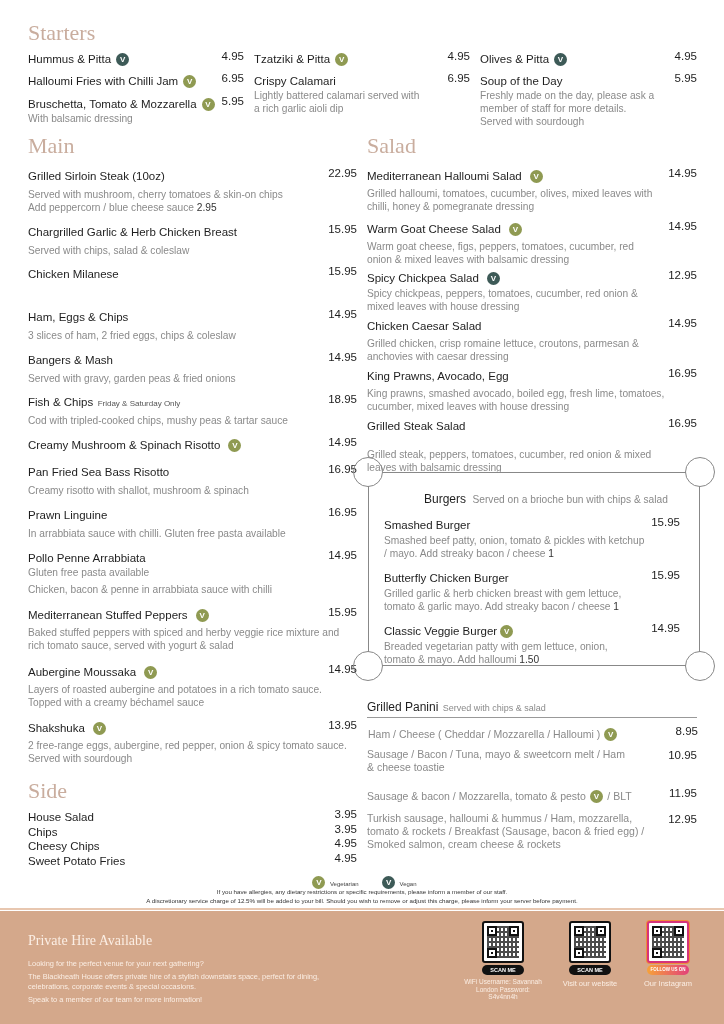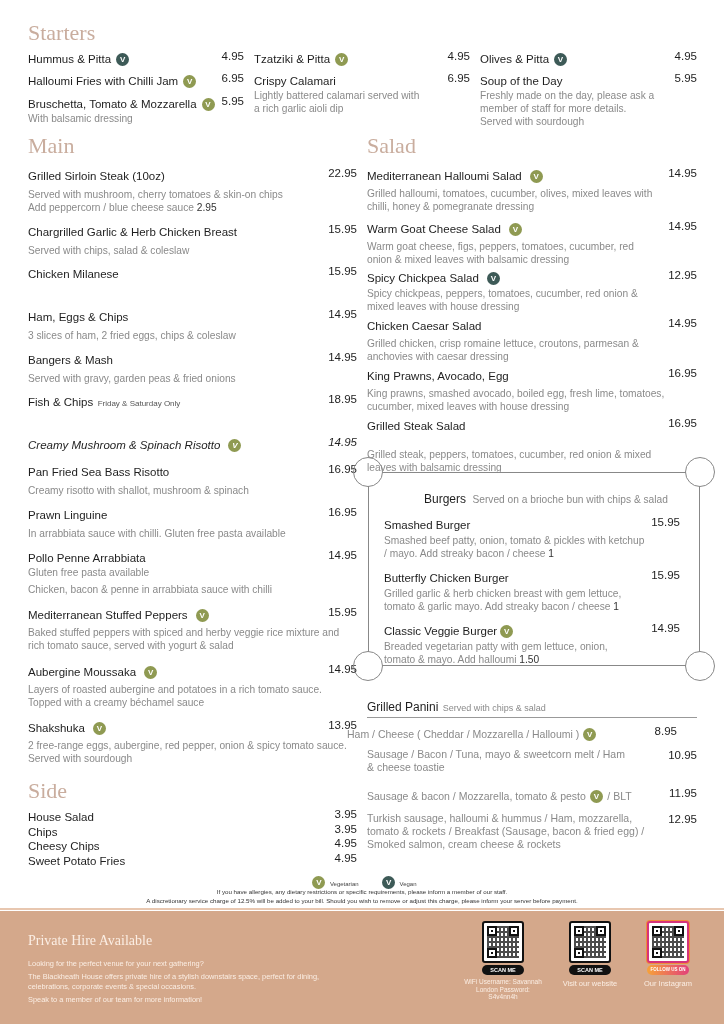--- a/index.html
+++ b/index.html
@@ -117,23 +117,24 @@
 <div class="item" style="left:28px; top:350px; width:329px;">
   <span class="name">Bangers &amp; Mash</span>
   <span class="price" style="right:0;">14.95</span>
   <div class="desc" style="margin-top:4px;">Served with gravy, garden peas &amp; fried onions</div>
 </div>
 
 <div class="item" style="left:28px; top:392px; width:329px;">
   <span class="name">Fish &amp; Chips</span>
   <span class="small-note">Friday &amp; Saturday Only</span>
   <span class="price" style="right:0;">18.95</span>
-</div>
-
-<div class="item" style="left:28px; top:435px; width:329px;font-style:italic;">
+  <div class="desc" style="margin-top:4px;">Cod with tripled-cooked chips, mushy peas &amp; tartar sauce</div>
+</div>
+
+<div class="item" style="left:28px; top:435px; width:329px;">
   <span class="name">Creamy Mushroom &amp; Spinach Risotto</span><span class="badge veg" style="margin-left:8px;">V</span>
   <span class="price" style="right:0;">14.95</span>
 </div>
 
 <div class="item" style="left:28px; top:462px; width:329px;">
   <span class="name">Pan Fried Sea Bass Risotto</span>
   <span class="price" style="right:0;">16.95</span>
   <div class="desc" style="margin-top:4px;">Creamy risotto with shallot, mushroom &amp; spinach</div>
 </div>
 
@@ -246,21 +247,21 @@
     <div class="desc" style="margin-top:1px; width:255px;"><span>Breaded vegetarian patty with gem lettuce, onion, tomato &amp; mayo. Add halloumi</span> <span class="strong">1.50</span></div>
   </div>
 </div>
 
 <div class="abs" style="left:367px; top:697px; white-space:nowrap;">
   <span class="name" style="font-size:12px;">Grilled Panini</span>
   <span class="desc" style="font-size:9px;">Served with chips &amp; salad</span>
 </div>
 <div class="panini-rule"></div>
 
-<div class="item" style="left:347px; top:724px; width:330px;">
+<div class="item" style="left:368px; top:724px; width:330px;">
   <span class="desc" style="font-size:10.5px;">Ham / Cheese ( Cheddar / Mozzarella / Halloumi )</span><span class="badge veg" style="margin-left:4px;">V</span>
   <span class="price" style="right:0;">8.95</span>
 </div>
 <div class="item" style="left:367px; top:748px; width:330px;">
   <div class="desc" style="font-size:10.5px; width:260px;">Sausage / Bacon / Tuna, mayo &amp; sweetcorn melt / Ham &amp; cheese toastie</div>
   <span class="price" style="right:0;">10.95</span>
 </div>
 <div class="item" style="left:367px; top:786px; width:330px;">
   <span class="desc" style="font-size:10.5px;">Sausage &amp; bacon / Mozzarella, tomato &amp; pesto</span><span class="badge veg" style="margin-left:4px;">V</span>
   <span class="desc" style="font-size:10.5px;">/ BLT</span>

